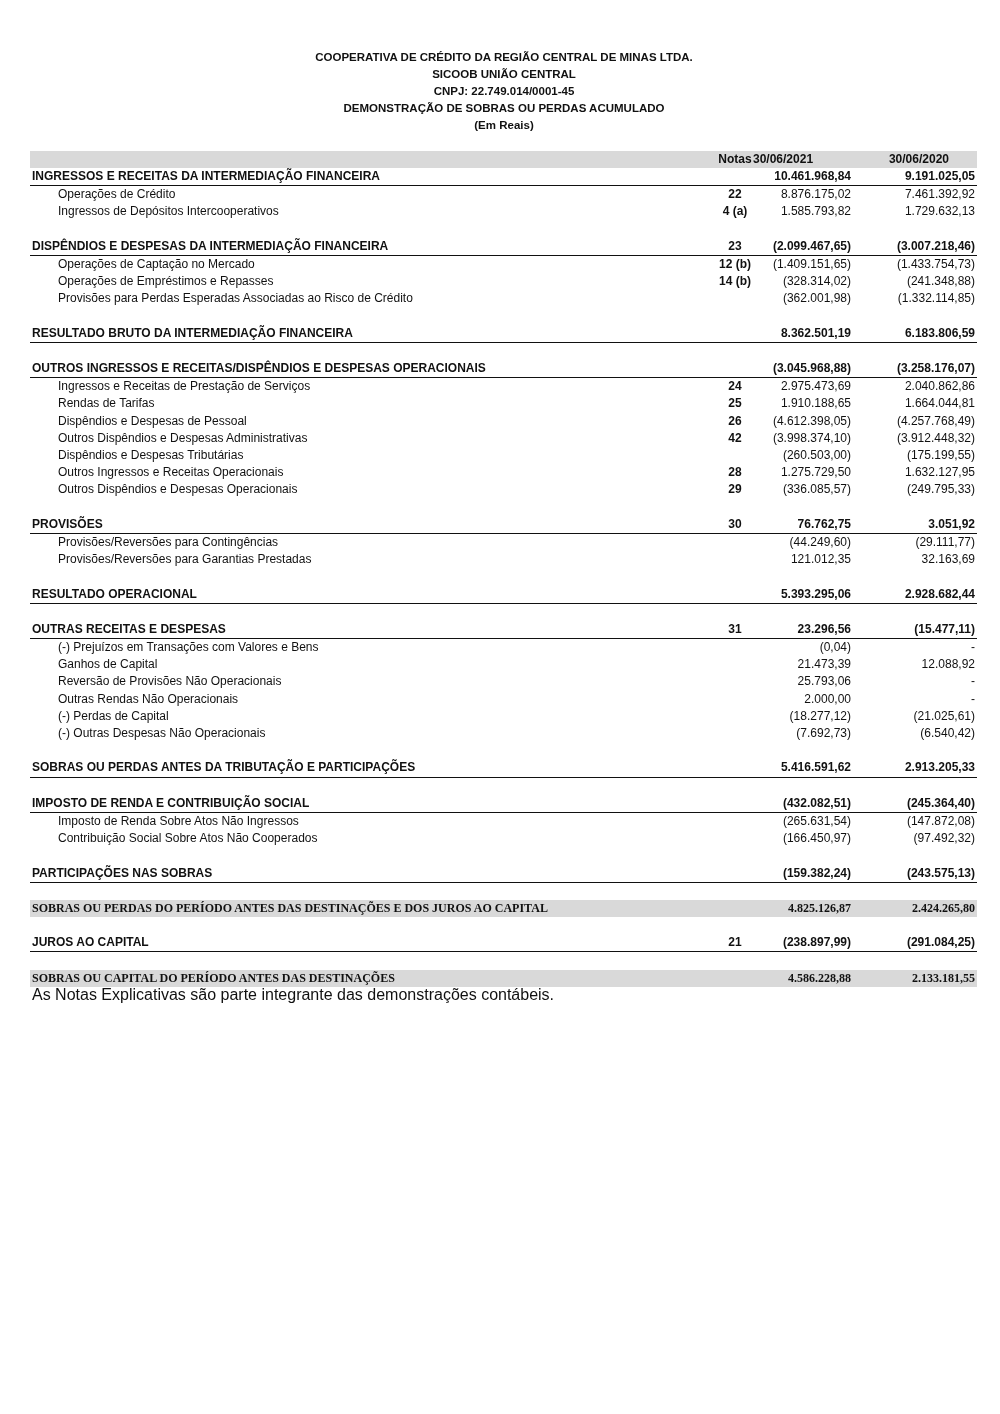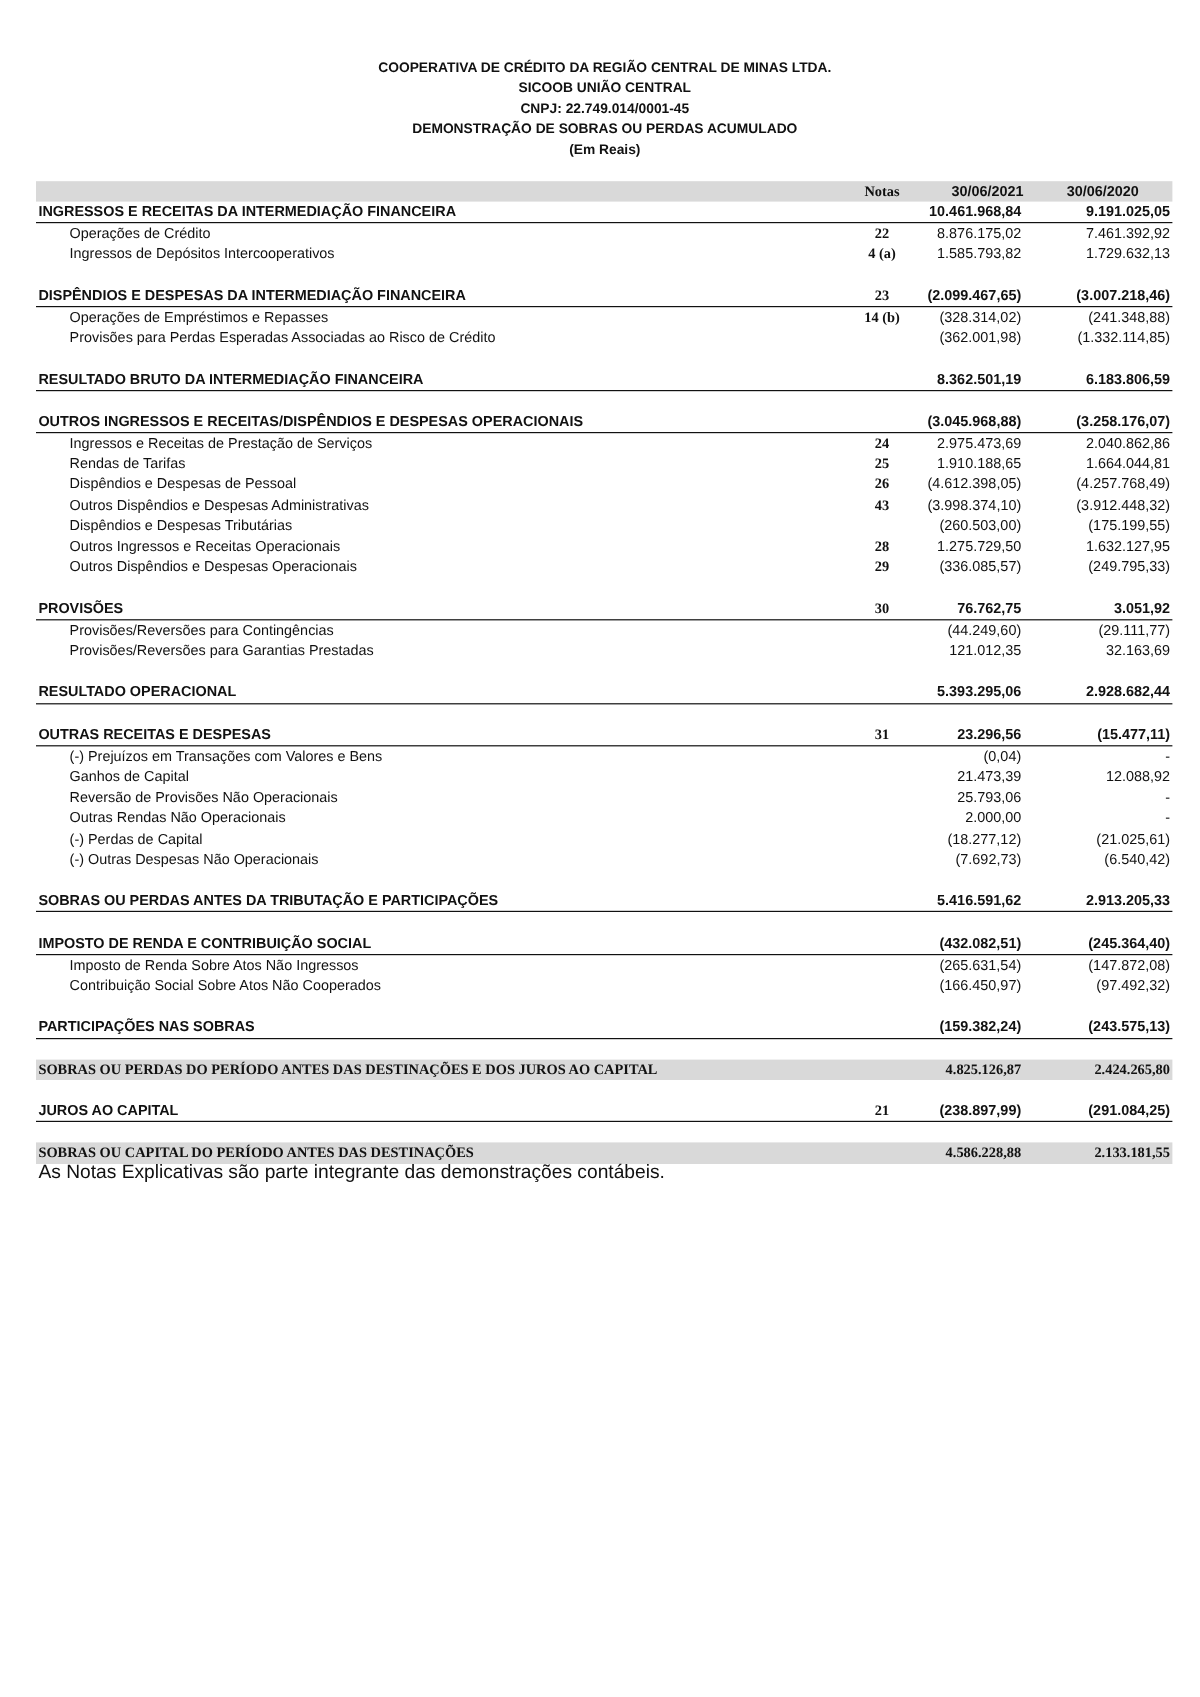--- a/index.html
+++ b/index.html
@@ -15,28 +15,28 @@
     .header div { white-space: nowrap; }
     .tbl {
       position: absolute; left: 30px; top: 151px; width: 947px;
       font-size: 12px;
     }
     .row {
       position: relative; height: 17.2px; line-height: 17.2px; white-space: nowrap;
     }
     .row .label { position: absolute; left: 2px; }
     .row.item .label { left: 28px; }
-    .row .note { position: absolute; left: 665px; width: 80px; text-align: center; font-weight: bold; font-family: Liberation Serif, serif; }
+    .row .note { position: absolute; left: 665px; width: 80px; text-align: center; font-weight: bold; }
     .row .v1 { position: absolute; right: 126px; text-align: right; }
     .row .v2 { position: absolute; right: 2px; text-align: left; }
     .row.section { font-weight: bold; }
     .row.section.ul { border-bottom: 1.6px solid #111; }
     .row.shade { background: #d9d9d9; font-family: Liberation Serif, serif; }
     .row.head { background: #d9d9d9; font-weight: bold; height: 17px; }
-    .row.head .v1 { right: 124px; width: 100px; text-align: right; }
+    .row.head .v1 { right: 124px; width: 100px; text-align: left; }
     .row.head .v2 { right: 28px; }
     .spacer { height: 17.2px; }
     .footnote { font-size: 16px; position: relative; height: 16px; line-height: 16px; padding-left: 2px; }
   </style>
 </head>
 <body>
 
 <div class="header">
   <div>COOPERATIVA DE CRÉDITO DA REGIÃO CENTRAL DE MINAS LTDA.</div>
   <div>SICOOB UNIÃO CENTRAL</div>
@@ -71,20 +71,26 @@
         <span class="v2">1.729.632,13</span>
       </div>
       <div class="spacer"></div>
       <div class="row section ul">
         <span class="label">DISPÊNDIOS E DESPESAS DA INTERMEDIAÇÃO FINANCEIRA</span>
         <span class="note">23</span>
         <span class="v1">(2.099.467,65)</span>
         <span class="v2">(3.007.218,46)</span>
       </div>
       <div class="row item">
+        <span class="label">Operações de Captação no Mercado</span>
+        <span class="note">12 (b)</span>
+        <span class="v1">(1.409.151,65)</span>
+        <span class="v2">(1.433.754,73)</span>
+      </div>
+      <div class="row item">
         <span class="label">Operações de Empréstimos e Repasses</span>
         <span class="note">14 (b)</span>
         <span class="v1">(328.314,02)</span>
         <span class="v2">(241.348,88)</span>
       </div>
       <div class="row item">
         <span class="label">Provisões para Perdas Esperadas Associadas ao Risco de Crédito</span>
         <span class="note"></span>
         <span class="v1">(362.001,98)</span>
         <span class="v2">(1.332.114,85)</span>
@@ -116,21 +122,21 @@
         <span class="v2">1.664.044,81</span>
       </div>
       <div class="row item">
         <span class="label">Dispêndios e Despesas de Pessoal</span>
         <span class="note">26</span>
         <span class="v1">(4.612.398,05)</span>
         <span class="v2">(4.257.768,49)</span>
       </div>
       <div class="row item">
         <span class="label">Outros Dispêndios e Despesas Administrativas</span>
-        <span class="note">43</span>
+        <span class="note">42</span>
         <span class="v1">(3.998.374,10)</span>
         <span class="v2">(3.912.448,32)</span>
       </div>
       <div class="row item">
         <span class="label">Dispêndios e Despesas Tributárias</span>
         <span class="note"></span>
         <span class="v1">(260.503,00)</span>
         <span class="v2">(175.199,55)</span>
       </div>
       <div class="row item">

